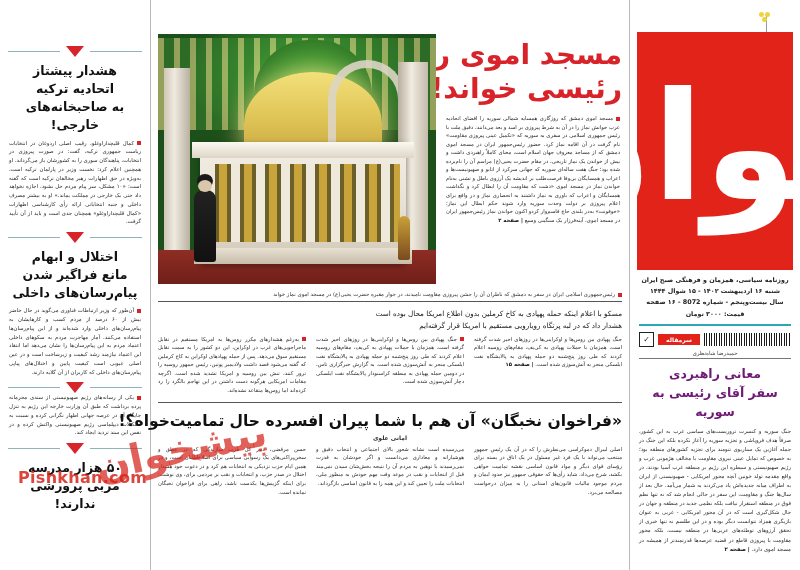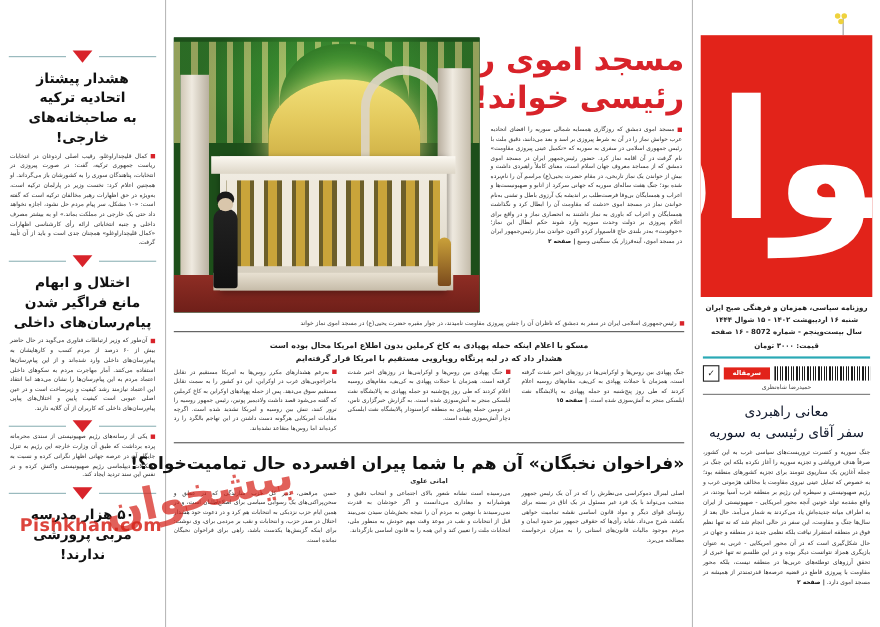--- a/index.html
+++ b/index.html
@@ -138,21 +138,21 @@
   }
 
   .caption{
     font-size:5.4px;line-height:1.5;text-align:right;color:#333;
     margin-top:6px;padding-bottom:3px;
   }
   .caption .bullet{background:#d8232a;}
 
   
   .kicker{
-    text-align:center;font-size:7.2px;line-height:1.7;font-weight:bold;color:#222;
+    font-size:7.2px;line-height:1.7;font-weight:normal;color:#222;
     margin:6px 0 2px 0;
   }
   .main-head{
     text-align:center;font-size:41px;font-weight:bold;color:#111;
     line-height:1.1;letter-spacing:-1px;margin:2px 0 6px 0;white-space:nowrap;
   }
   .three-col{
     display:flex;flex-direction:row-reverse;gap:10px;
     font-size:5.3px;line-height:1.62;color:#2b2b2b;text-align:justify;
   }
@@ -199,21 +199,21 @@
     background:#e2231a;color:#fff;font-size:6px;font-weight:bold;
     padding:2px 8px;white-space:nowrap;
   }
   .edbar .sq{
     width:13px;height:13px;border:1px solid #222;display:flex;align-items:center;
     justify-content:center;font-size:8px;color:#222;
   }
   .ed-author{text-align:center;font-size:5.6px;color:#444;margin:3px 0 2px 0;}
   .ed-rule{height:1px;background:#777;margin:2px 2px 6px 2px;}
   .ed-title{
-    text-align:center;font-size:12.5px;font-weight:normal;line-height:1.5;color:#0f172a;
+    text-align:center;font-size:12.5px;font-weight:bold;line-height:1.5;color:#701a75;
     margin-bottom:5px;
   }
   .ed-body{
     font-size:5.4px;line-height:1.68;text-align:justify;color:#2a2a2a;padding:0 2px;
   }
 
   
   .wm{
     position:absolute;left:18px;top:420px;width:260px;height:130px;
     pointer-events:none;z-index:50;

